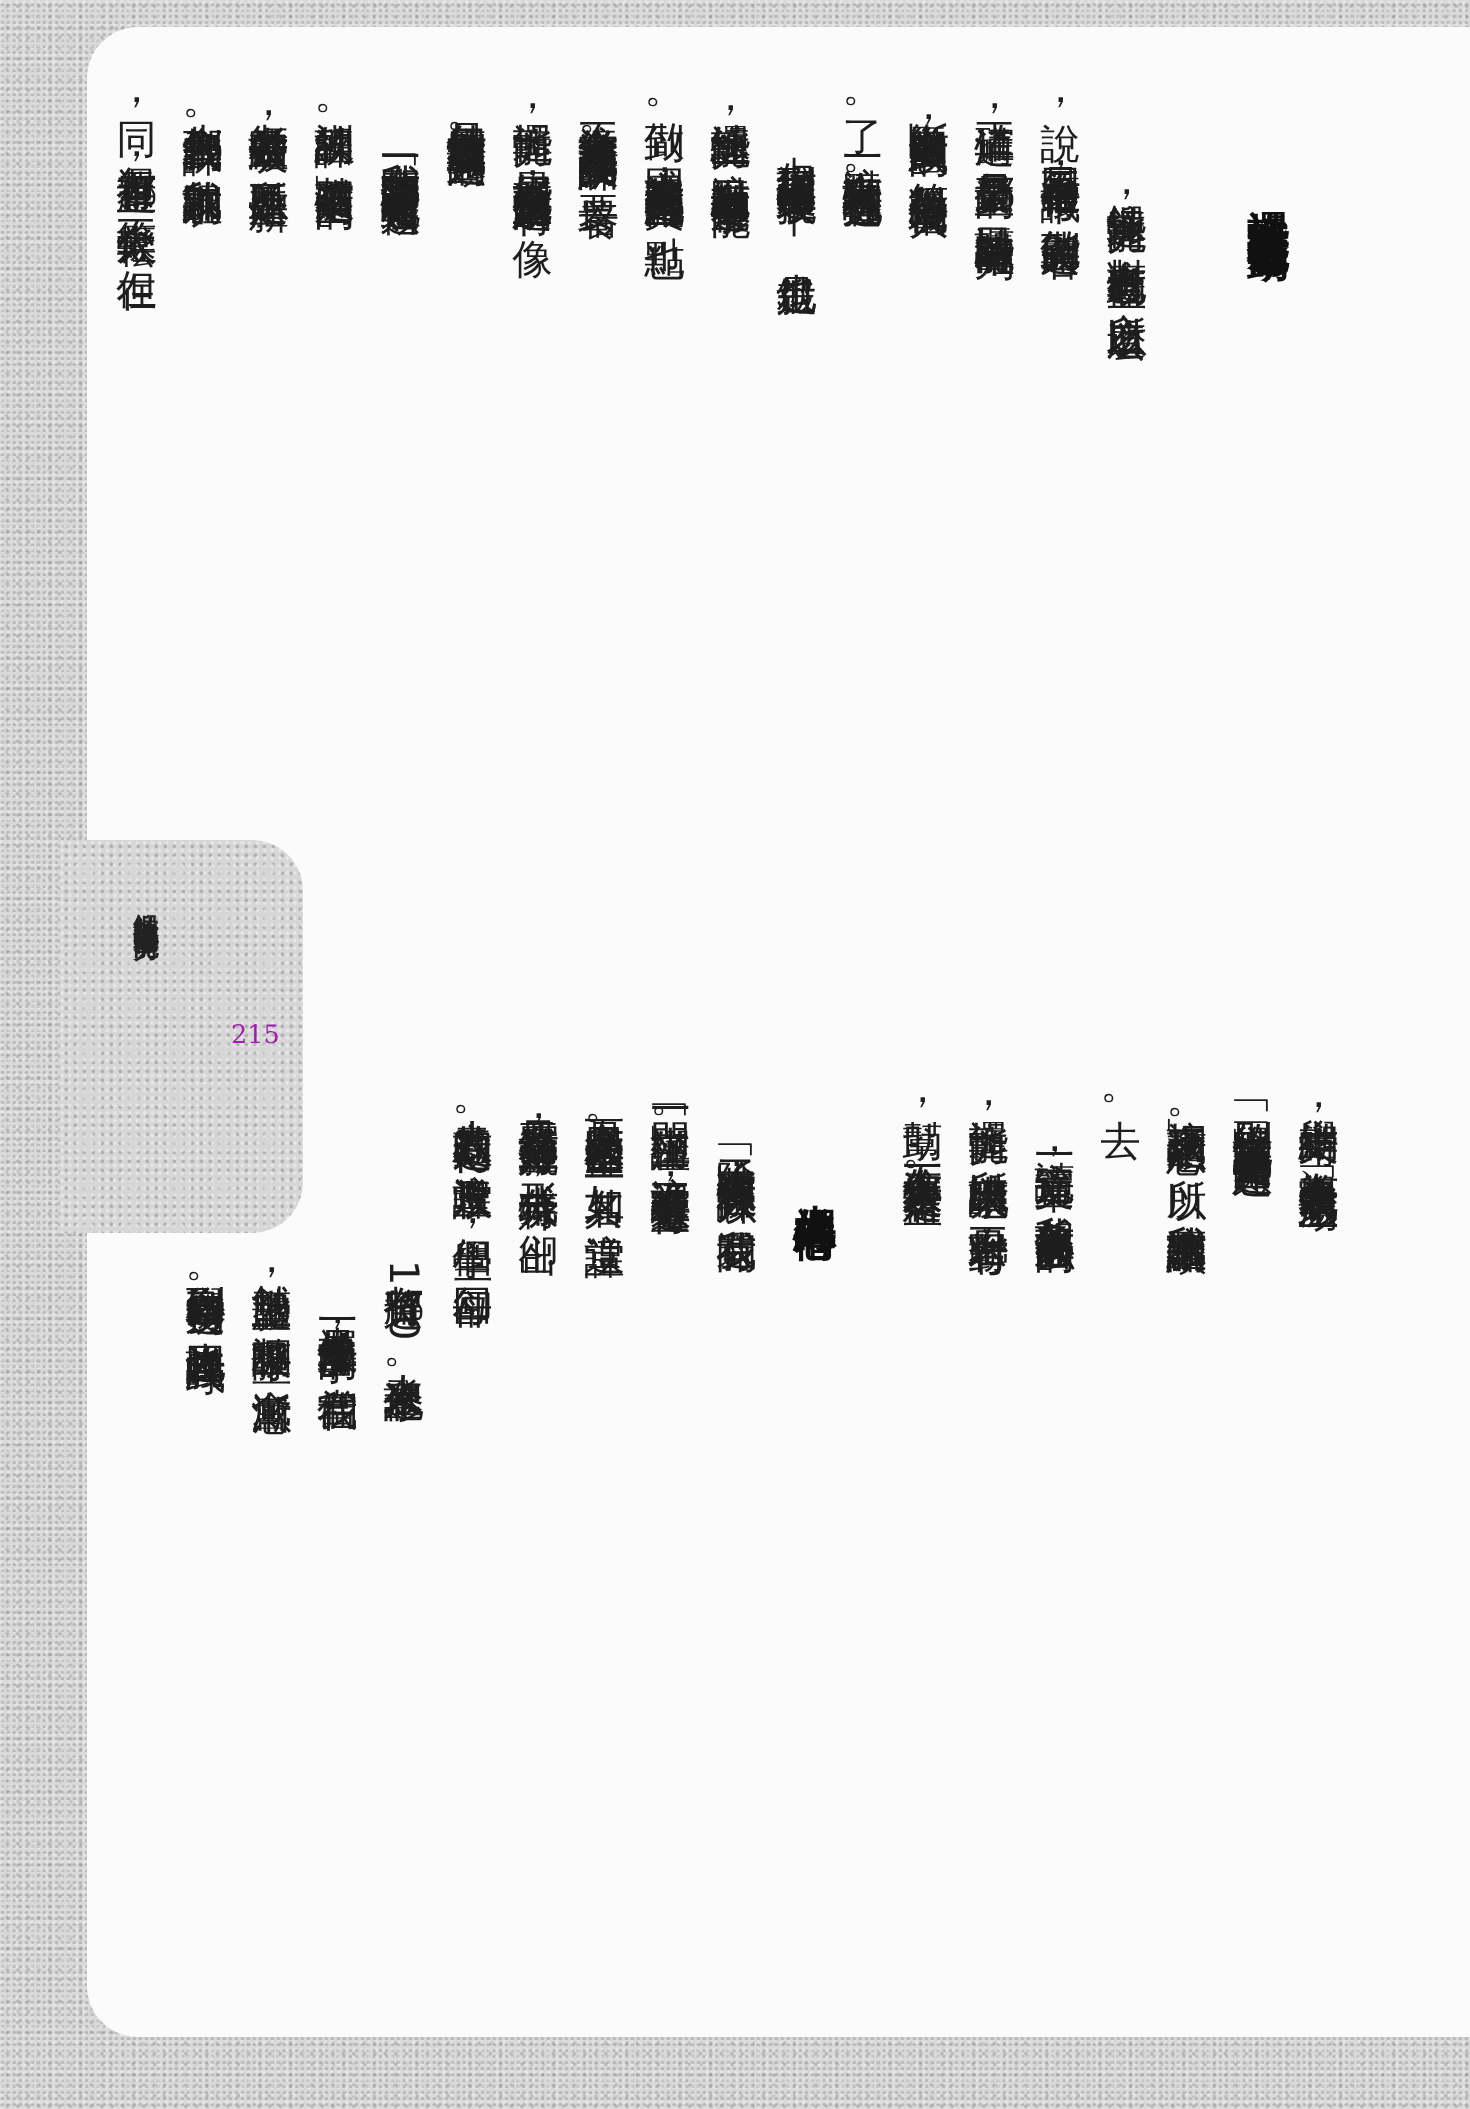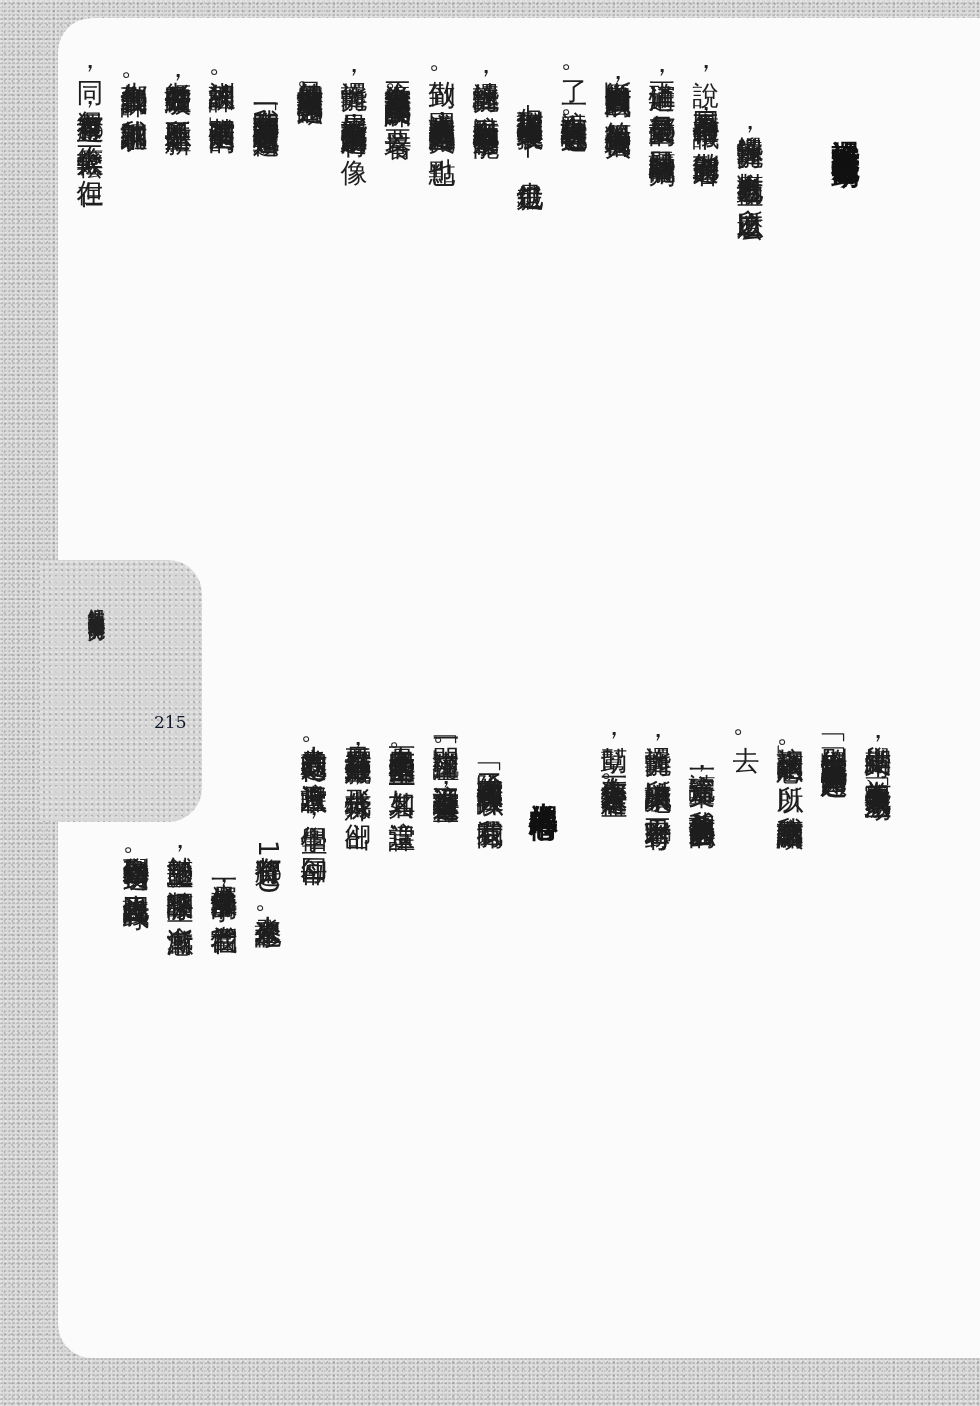--- a/index.html
+++ b/index.html
@@ -35,21 +35,21 @@
   .block p { margin: 0; }
   .heading {
     position: absolute; writing-mode: vertical-rl;
     font-size: 28px; font-weight: bold; letter-spacing: 2px; color: #111;
   }
   .running {
     position: absolute; writing-mode: vertical-rl;
     font-size: 17px; font-weight: bold; letter-spacing: 2px; color: #222;
   }
   .pageno {
-    position: absolute; font-family: "DejaVu Serif", serif; font-size: 17px; color: #0f172a; margin-top: 32px;
+    position: absolute; font-family: "DejaVu Serif", serif; font-size: 17px; color: #a21caf;
   }
 </style>
 </head>
 <body>
 
 <div class="page"></div>
 
 <div class="tab"></div>
 <div class="running" style="left:86px; top:596px;">鍛鍊你的邏輯能力！</div>
 <div class="pageno" style="left:154px; top:680px;">215</div>

